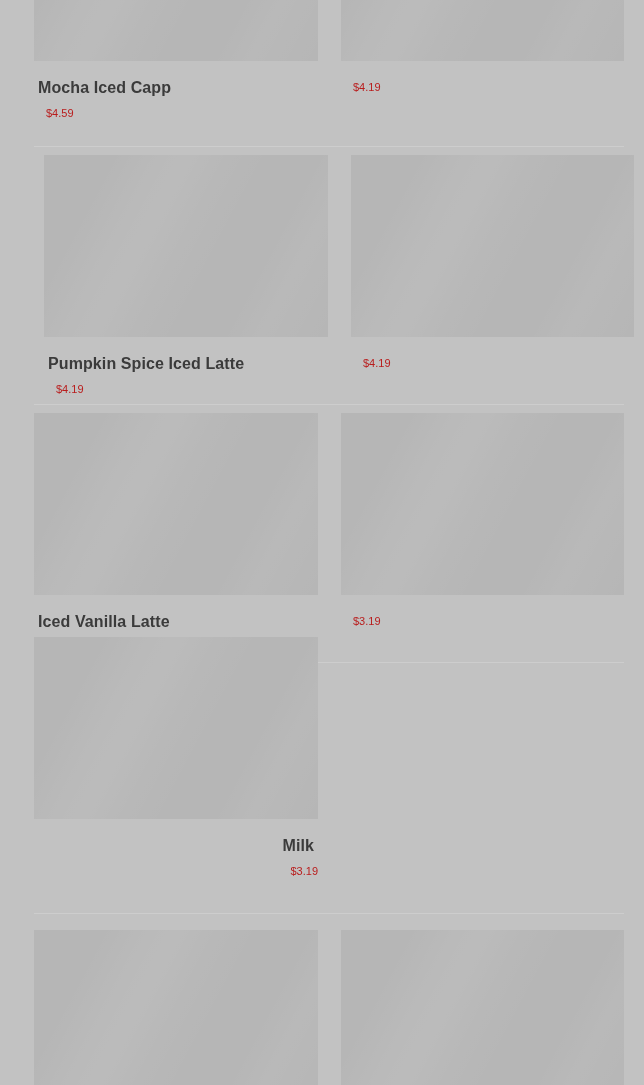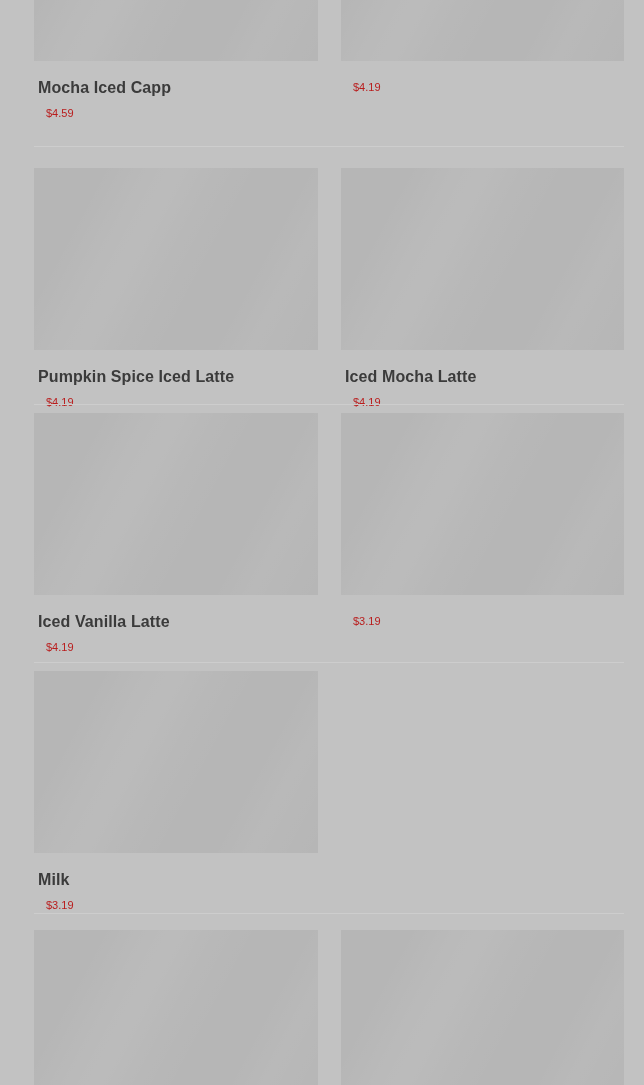--- a/index.html
+++ b/index.html
@@ -113,32 +113,31 @@
     </div>
     <div class="product-card right">
       <div class="product-image"></div>
       <div class="product-info">
         <p class="product-price">$4.19</p>
       </div>
     </div>
   </div>
 
   <div class="row-divider" style="top:146px;"></div>
-  <div class="grid-row" style="top:168px;">
+  <div class="grid-row" style="top:155px;justify-content:center;">
     <div class="product-card">
       <div class="product-image"></div>
       <div class="product-info">
         <p class="product-title">Pumpkin Spice Iced Latte</p>
         <p class="product-price">$4.19</p>
       </div>
     </div>
     <div class="product-card right">
       <div class="product-image"></div>
       <div class="product-info">
-        <p class="product-title">Iced Mocha Latte</p>
         <p class="product-price">$4.19</p>
       </div>
     </div>
   </div>
 
   <div class="row-divider" style="top:404px;"></div>
   <div class="grid-row" style="top:413px;">
     <div class="product-card">
       <div class="product-image"></div>
       <div class="product-info">
@@ -148,21 +147,21 @@
     </div>
     <div class="product-card right">
       <div class="product-image"></div>
       <div class="product-info">
         <p class="product-price">$3.19</p>
       </div>
     </div>
   </div>
 
   <div class="row-divider" style="top:662px;"></div>
-  <div class="grid-row" style="top:671px;">
+  <div class="grid-row" style="top:637px;text-align:right;">
     <div class="product-card">
       <div class="product-image"></div>
       <div class="product-info">
         <p class="product-title">Milk</p>
         <p class="product-price">$3.19</p>
       </div>
     </div>
   </div>
 
   <div class="row-divider" style="top:913px;"></div>

